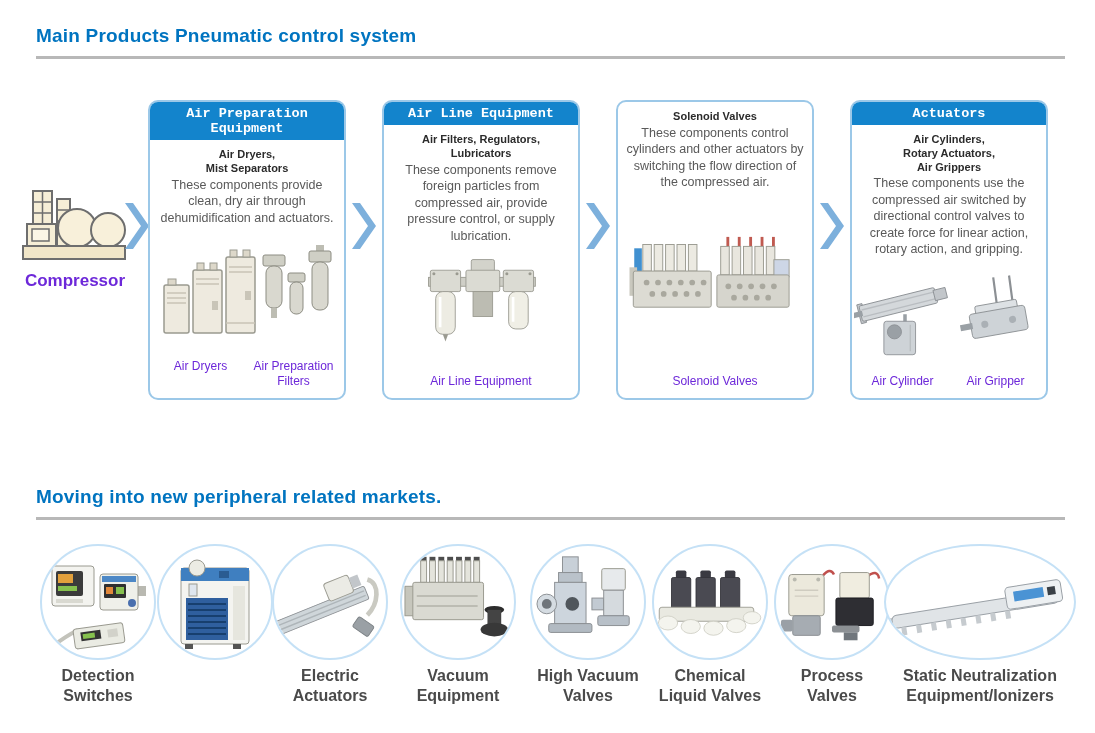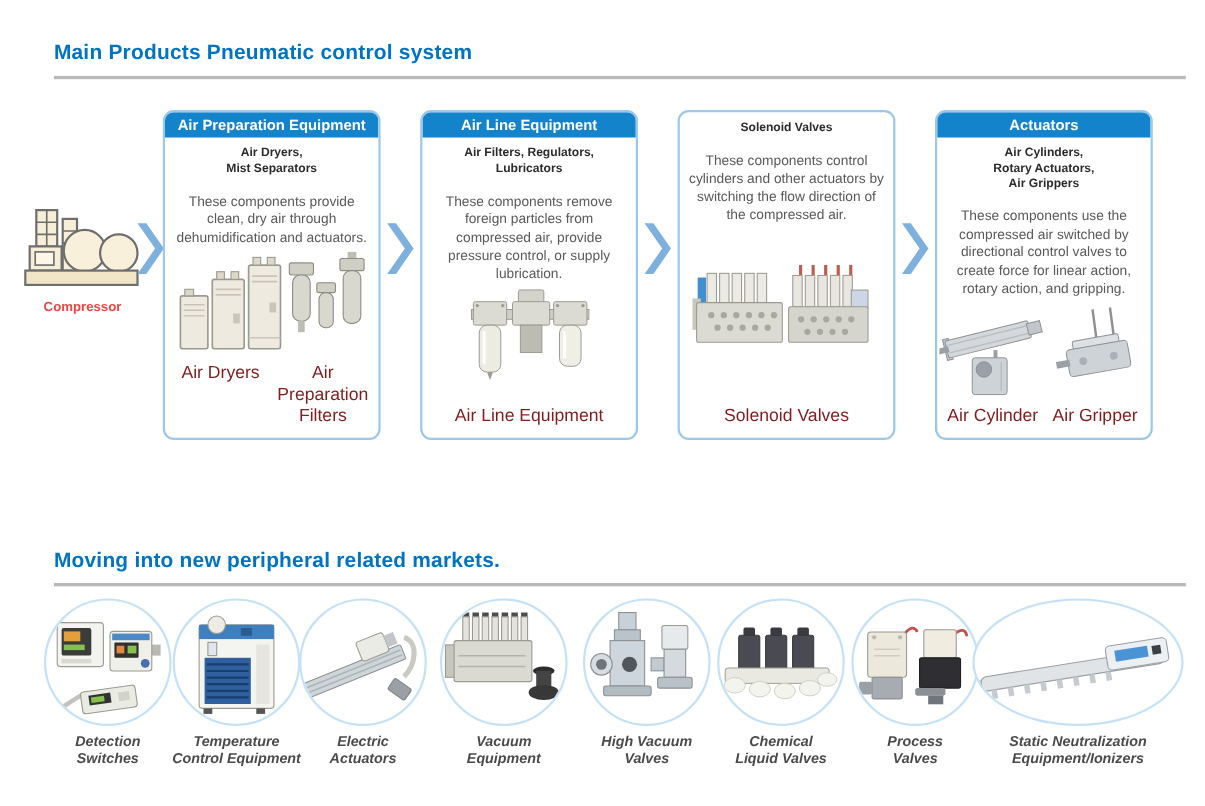--- a/index.html
+++ b/index.html
@@ -1,54 +1,54 @@
 <!DOCTYPE html>
 <html><head>
 <meta charset="utf-8">
 <style>
   html,body{margin:0;padding:0;background:#fff;}
   body{width:1095px;height:733px;position:relative;overflow:hidden;
        font-family:"Liberation Sans",sans-serif;}
-  .section-title{position:absolute;left:33px;margin:16px;color:#0074c0;
+  .section-title{position:absolute;left:33px;margin:3px;color:#0074c0;
        font-size:19px;font-weight:bold;width:1029px;padding-bottom:9px;
        border-bottom:3px solid #b8b8b8;letter-spacing:.2px;}
   #title1{top:22px;}
   #title2{top:483px;}
 
   
   .compressor{position:absolute;left:18px;top:186px;width:114px;text-align:center;}
-  .comp-label{margin-top:3px;font-weight:bold;color:#ef4444;font-size:12px;}
+  .comp-label{margin-top:3px;font-weight:bold;color:#6d28d9;font-size:17px;}
 
   .chevron{position:absolute;top:202px;width:26px;height:48px;}
 
   
   .flow-box{position:absolute;top:100px;width:198px;height:300px;background:#fff;
        border:2px solid #9cc8e8;border-radius:10px;box-sizing:border-box;
        display:flex;flex-direction:column;overflow:hidden;}
   .box-header{background:#1384cc;color:#fff;font-weight:bold;font-size:13.5px;
-       text-align:center;padding:4px 2px;}
+       text-align:center;padding:4px 2px;font-family:Liberation Mono, monospace;}
   .box-title{font-weight:bold;color:#2b2b2b;font-size:11px;text-align:center;
        margin-top:8px;line-height:1.25;white-space:pre-line;}
   .box-desc{color:#595959;font-size:12.5px;text-align:center;line-height:1.32;
-       margin-top:14px;padding:0 7px;}
+       margin-top:1px;padding:0 7px;}
   .box-art{flex:1;min-height:0;display:flex;align-items:center;justify-content:center;gap:4px;}
   .box-art svg{max-height:100%;}
-  .box-captions{display:flex;justify-content:flex-end;color:#7f1d1d;font-size:16px;
+  .box-captions{display:flex;justify-content:flex-end;color:#6d28d9;font-size:12px;
        text-align:center;margin:0 4px 10px;line-height:1.2;}
   .box-captions span{flex:1;}
 
   
   .peri-item{position:absolute;top:544px;width:196px;transform:translateX(-50%);text-align:center;}
   .peri-circle{width:116px;height:116px;border:2px solid #c5e1f6;border-radius:50%;
        background:#fff;display:flex;align-items:center;justify-content:center;
        margin:0 auto;box-sizing:border-box;overflow:hidden;}
   .peri-item.wide{width:210px;}
   .peri-item.wide .peri-circle{width:192px;}
-  .peri-label{margin-top:6px;font-weight:bold;color:#4a4a4a;font-size:13px;
-       line-height:1.22;white-space:pre-line;font-style:italic;}
+  .peri-label{margin-top:6px;font-weight:bold;color:#4a4a4a;font-size:16px;
+       line-height:1.22;white-space:pre-line;}
 </style>
 </head>
 <body>
 
 <h1 id="title1" class="section-title">Main Products Pneumatic control system</h1>
 
 <div class="compressor">
   <svg width="110" height="78" viewBox="0 0 110 78">
     <rect x="13" y="5" width="19" height="55" fill="#f6eed6" stroke="#6e6e6e" stroke-width="2"></rect>
     <path d="M13 16h19M13 27h19M13 38h19M22.5 5v33" stroke="#6e6e6e" stroke-width="1.5"></path>
@@ -270,22 +270,20 @@
       <circle cx="28" cy="16" r="8" fill="#ecece4" stroke="#9a9a90"></circle>
       <rect x="50" y="19" width="10" height="7" fill="#2a5c92"></rect>
       <rect x="20" y="32" width="8" height="12" fill="#dfe6ee" stroke="#9a9a90"></rect>
       <rect x="64" y="34" width="12" height="54" fill="#e6e6de"></rect>
       <rect x="17" y="46" width="42" height="42" fill="#2f5f9e"></rect>
       <path d="M19 52h38M19 58h38M19 64h38M19 70h38M19 76h38M19 82h38" stroke="#173f6e" stroke-width="2"></path>
       <rect x="16" y="92" width="8" height="5" fill="#555555"></rect>
       <rect x="64" y="92" width="8" height="5" fill="#555555"></rect>
     </svg>
   </div>
-  <div class="peri-label">Temperature
-Control Equipment</div>
 </div>
 
 <div class="peri-item" style="left:330px">
   <div class="peri-circle">
     <svg width="118" height="100" viewBox="0 0 120 100">
       <path d="M100 26 C114 30 112 52 100 64" stroke="#cacac2" stroke-width="5" fill="none"></path>
       <g transform="rotate(35 96 76)">
           <rect x="86" y="70" width="20" height="13" rx="2" fill="#9aa0a5" stroke="#7b8185"></rect>
         </g>
       <g transform="rotate(-22 60 55)">

